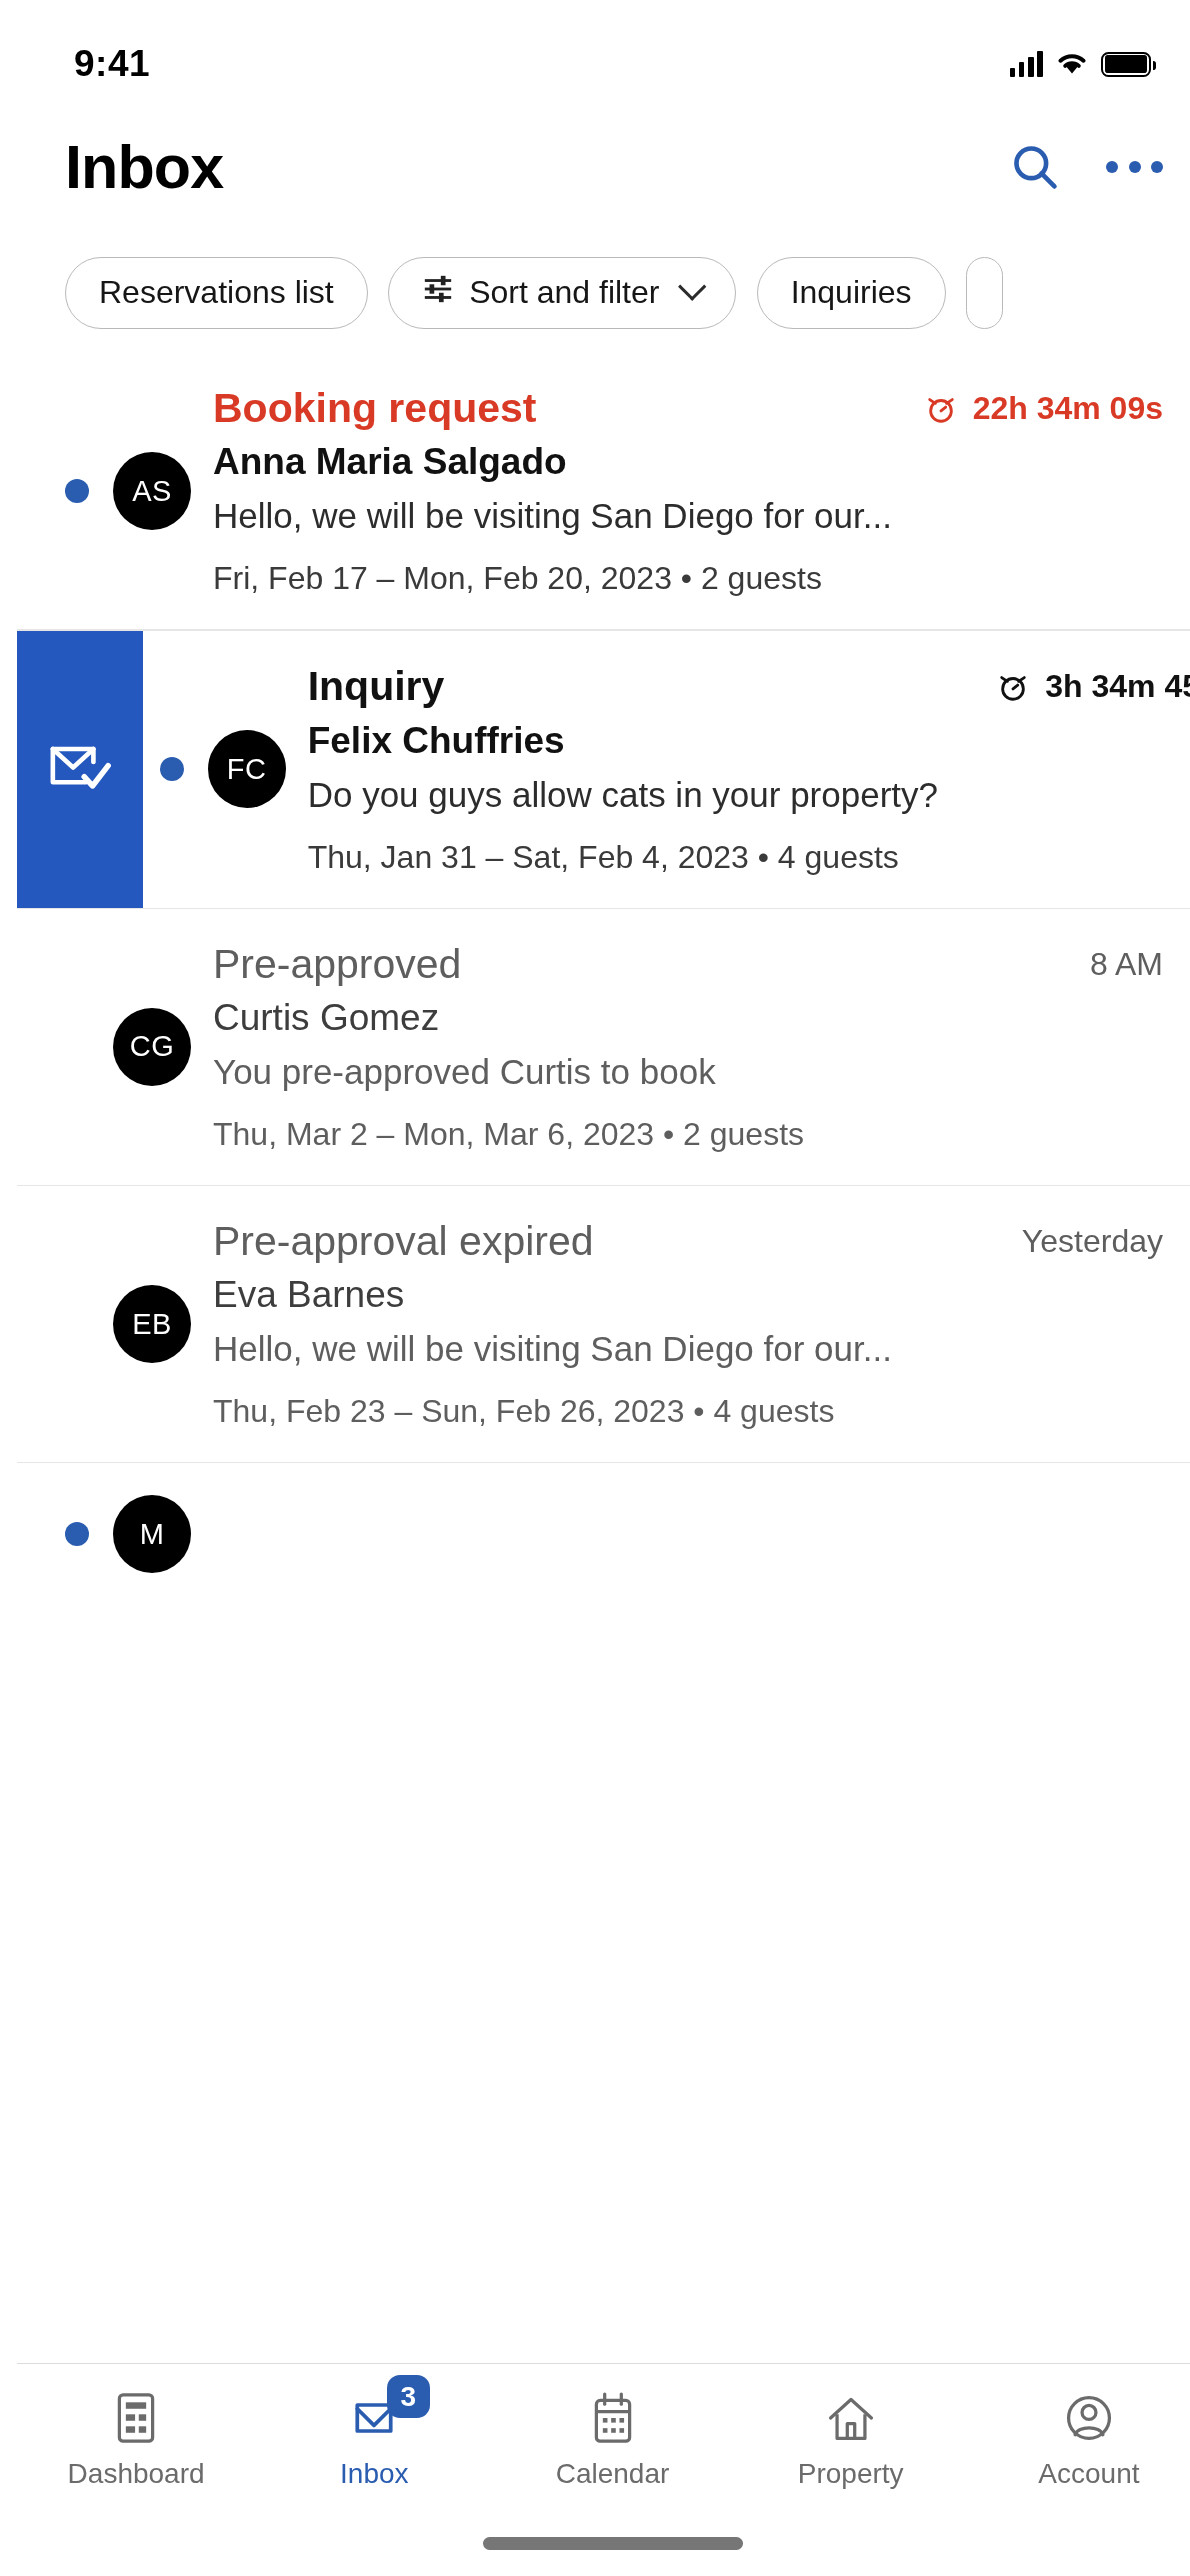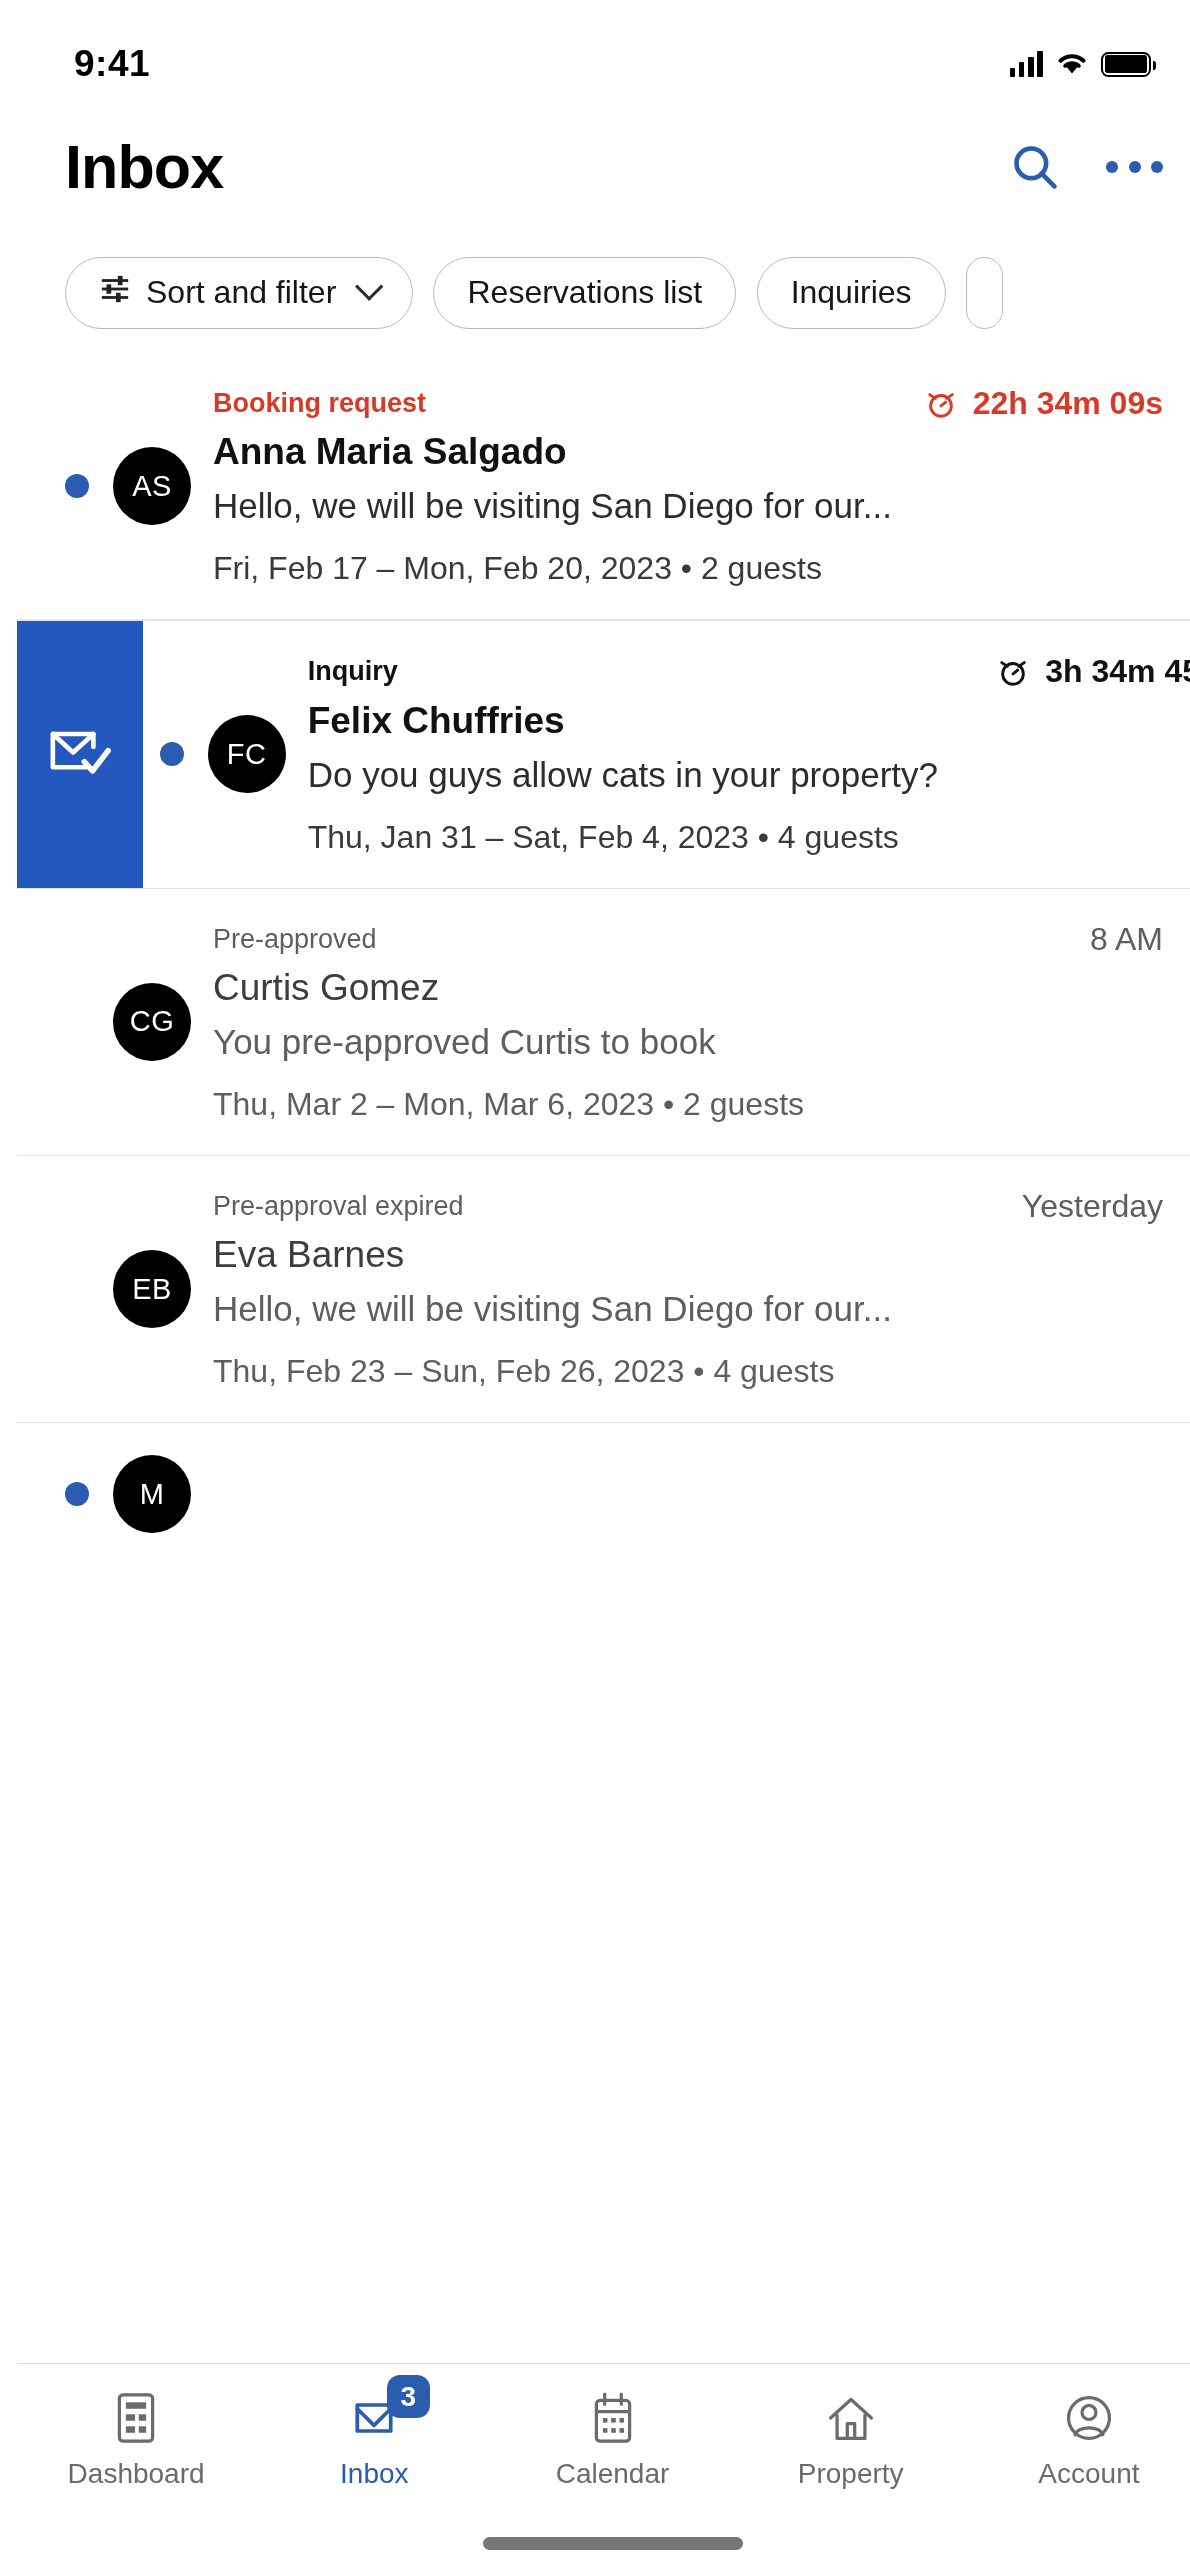--- a/index.html
+++ b/index.html
@@ -163,21 +163,21 @@
   }
   .content { flex: 1 1 auto; min-width: 0; }
 
   .meta {
     display: flex;
     align-items: center;
     justify-content: space-between;
     margin-bottom: 9.3px;
   }
   .status-label {
-    font-size: 27px;
+    font-size: 41px;
     color: #5e5e5e;
     white-space: nowrap;
   }
   .status-label.urgent { color: #D93A26; font-weight: 700; }
   .status-label.bold { color: #111; font-weight: 700; }
   .time-label {
     font-size: 32px;
     color: #5e5e5e;
     white-space: nowrap;
     display: flex;
@@ -329,35 +329,35 @@
             <i></i>
             <i></i>
             <i></i>
           </span>
       </div>
     </div>
   </div>
 
   <div class="chips">
     <div class="chip">
+      <span>Reservations list</span>
+    </div>
+    <div class="chip">
       <span>
         <svg width="32" height="32" viewBox="0 0 34 34">
           <line x1="3" y1="8" x2="31" y2="8" stroke="#222" stroke-width="3"></line>
           <line x1="3" y1="17" x2="31" y2="17" stroke="#222" stroke-width="3"></line>
           <line x1="3" y1="26" x2="31" y2="26" stroke="#222" stroke-width="3"></line>
           <rect x="20" y="3" width="5" height="10" fill="#222"></rect>
           <rect x="8" y="12" width="5" height="10" fill="#222"></rect>
           <rect x="18" y="21" width="5" height="10" fill="#222"></rect>
         </svg>
       </span>
       <span>Sort and filter</span>
       <span class="chev"></span>
-    </div>
-    <div class="chip">
-      <span>Reservations list</span>
     </div>
     <div class="chip">
       <span>Inquiries</span>
     </div>
     <div class="chip partial"></div>
   </div>
 
   <div class="list">
 
     <div class="row">

